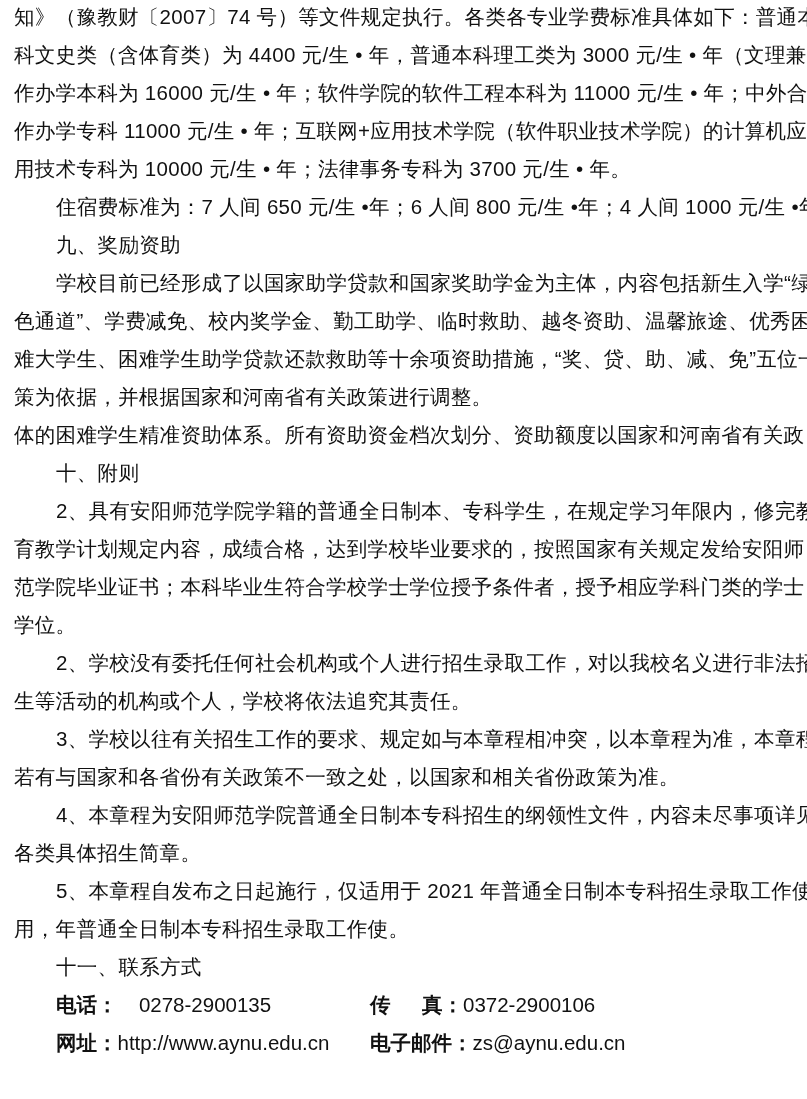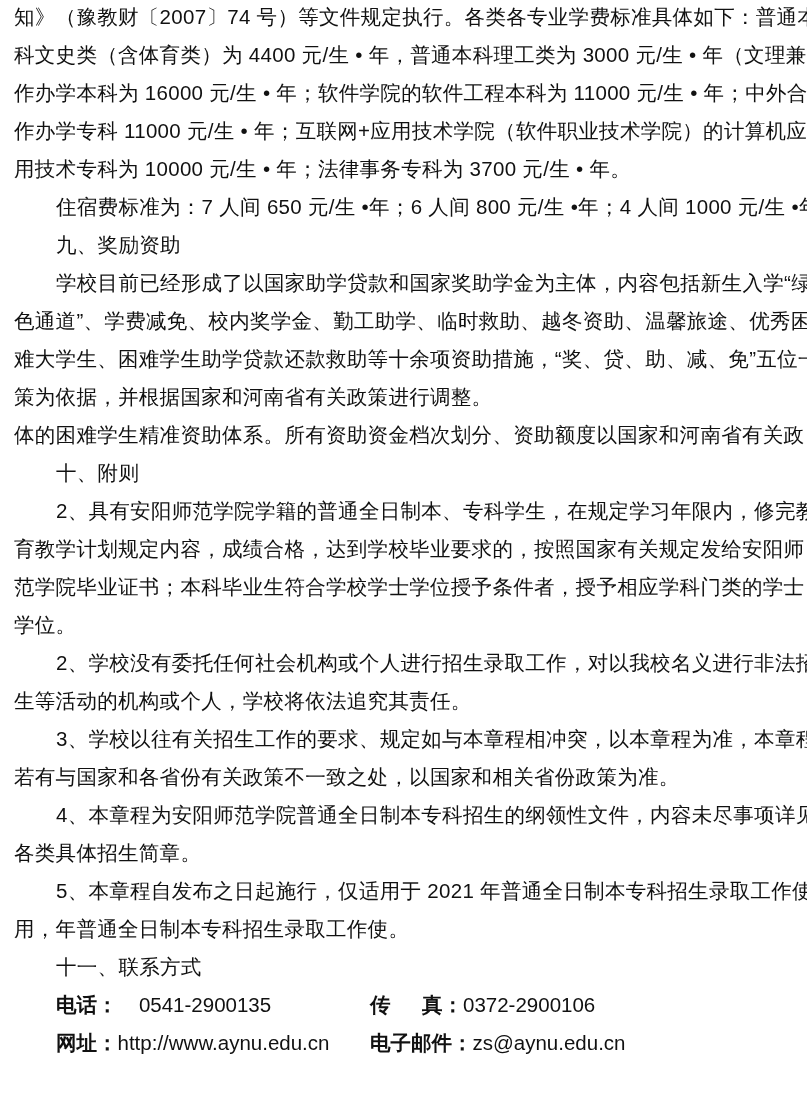--- a/index.html
+++ b/index.html
@@ -108,21 +108,21 @@
     <div class="line justify indent">5、本章程自发布之日起施行，仅适用于 2021 年普通全日制本专科招生录取工作使</div>
     <div class="line">用，年普通全日制本专科招生录取工作使。</div>
   </div>
 
   <div class="line heading">十一、联系方式</div>
 
   <div class="contact-row">
     <span class="c-left">
       <span class="lbl">电话：</span>
       <span style="display:inline-block;width:10px;"></span>
-      <span>0541-2900135</span>
+      <span>0278-2900135</span>
     </span>
     <span class="c-right">
       <span class="lbl gap-label">传</span><span class="lbl">真：</span><span>0372-2900106</span>
     </span>
   </div>
 
   <div class="contact-row">
     <span class="c-left">
       <span class="lbl">网址：</span><span>http://www.aynu.edu.cn</span>
     </span>

